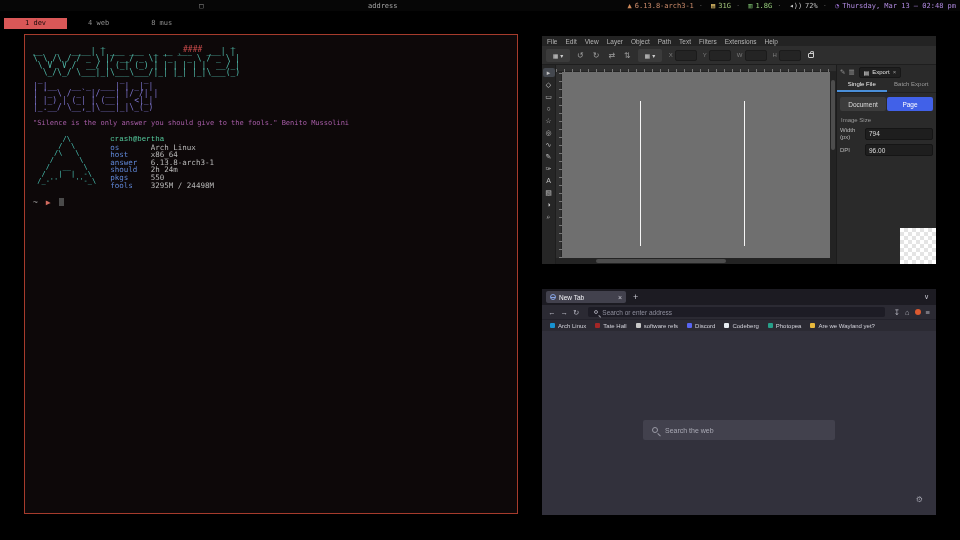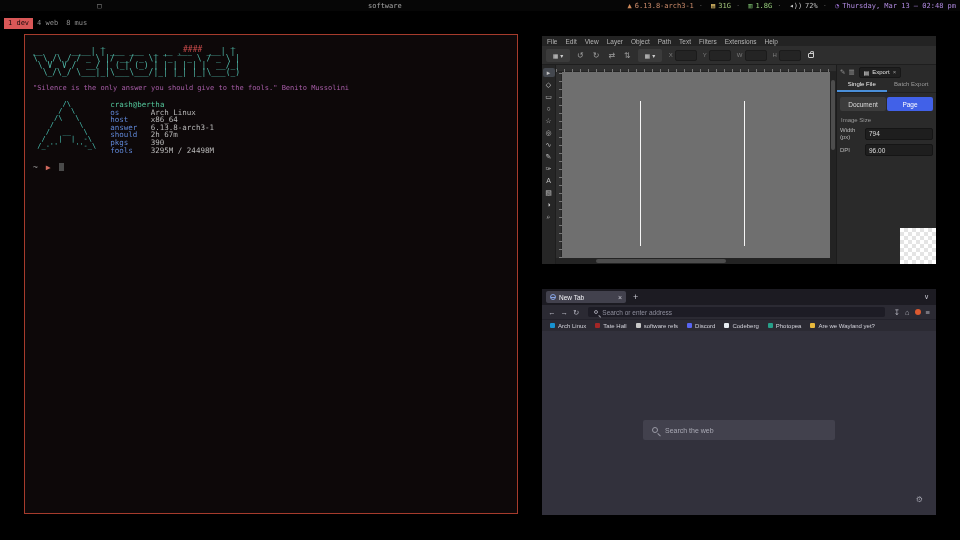--- a/index.html
+++ b/index.html
@@ -3,21 +3,21 @@
 <meta charset="utf-8">
 <style>
   * { margin:0; padding:0; box-sizing:border-box; }
   html,body { width:960px; height:540px; background:#000; overflow:hidden;
               font-family:"DejaVu Sans Mono", monospace; }
 
   
   #topbar { position:absolute; left:0; top:0; width:960px; height:11px;
             background:#060606; display:flex; align-items:center;
             font-size:7px; color:#9a9a9a; padding:0 4px; }
-  .tag { height:11px; line-height:11px; padding:0 4px; color:#8f8f8f;margin-top:35px; }
+  .tag { height:11px; line-height:11px; padding:0 21px; color:#8f8f8f;margin-top:35px; }
   .tag.active { background:#d95757; color:#140808; }
   .layout-symbol { margin:0 6px; color:#9a9a9a; }
   .bar-title { position:absolute; left:368px; color:#a5a5a5; }
   .statusline { margin-left:auto; display:flex; align-items:center; }
   .module { display:flex; align-items:center; gap:3px; }
   .module:not(:first-child)::before { content:"·"; color:#555; margin:0 5px; }
   .m-icon { font-size:7px; }
 
   
   #terminal { position:absolute; left:24px; top:34px; width:494px; height:480px;
@@ -25,21 +25,21 @@
               color:#bdbdbd; }
   .art-wrap { position:relative; }
   .art { font-size:8px; line-height:7px; letter-spacing:0; }
   .art-welcome { color:#4fb8a8; }
   .art-back { color:#7a72c9; }
   .art-accent { position:absolute; left:150px; top:4px; color:#c84b4b; font-size:8px; }
   .quote { margin-top:8px; font-size:7px; color:#a85da8; }
   .fetch { display:flex; gap:14px; margin-top:9px; }
   .arch-logo { font-size:7px; line-height:7px; color:#49c2b4; }
   .fetch-info { font-size:7.5px; line-height:7.6px; }
-  .userhost { color:#53c79b; }
+  .userhost { color:#53c79b;font-family:Liberation Mono, monospace; }
   .flabel { display:inline-block; width:36px; color:#6088d8; }
   .fvalue { color:#b9b9b9; }
   .prompt { margin-top:9px; font-size:8px; }
   .prompt-cwd { color:#9a9a9a; }
   .prompt-sym { color:#d16a5f; margin-left:3px; }
   .cursor { display:inline-block; width:5px; height:8px; background:#4a4a4a;
             margin-left:4px; vertical-align:-1px; }
 
   
   #inkscape { position:absolute; left:542px; top:36px; width:394px; height:228px;
@@ -155,21 +155,21 @@
 <body>
 
 <div id="topbar">
   <div style="display:flex;">
 
   <span class="tag active"><span>1 dev</span></span>
       <span class="tag"><span>4 web</span></span>
       <span class="tag"><span>8 mus</span></span>
     </div>
   <span class="layout-symbol">□</span>
-  <span class="bar-title">software</span>
+  <span class="bar-title">address</span>
   <div class="statusline">
 
   <span class="module" style="color: rgb(207, 142, 109);">
       <span class="m-icon" style="color: rgb(208, 138, 90);">▲</span>
       <span>6.13.8-arch3-1</span>
     </span>
       <span class="module" style="color: rgb(168, 201, 126);">
       <span class="m-icon" style="color: rgb(226, 192, 105);">▤</span>
       <span>31G</span>
     </span>
@@ -189,20 +189,25 @@
 </div>
 
 <div id="terminal">
   <div class="art-wrap">
     <pre class="art art-welcome">              _                          _ 
 __      ____| | ___ ___  _ __ ___   ___| |
 \ \ /\ / / _ \ |/ __/ _ \| '_ ` _ \ / _ \ |
  \ V  V /  __/ | (_| (_) | | | | | |  __/_|
   \_/\_/ \___|_|\___\___/|_| |_| |_|\___(_)</pre>
     <span class="art-accent">####</span>
+    <pre class="art art-back"> _                _    _ 
+| |__   __ _  ___| | _| |
+| '_ \ / _` |/ __| |/ /| |
+| |_) | (_| | (__|   &lt;|_|
+|_.__/ \__,_|\___|_|\_(_)</pre>
   </div>
   <div class="quote">"Silence is the only answer you should give to the fools."  Benito Mussolini</div>
   <div class="fetch">
     <pre class="arch-logo">       /\
       /  \
      /\   \
     /      \
    /   __   \
   /   |  |  -\
  /_-''    ''-_\</pre>
@@ -217,25 +222,25 @@
           <div class="frow">
           <span class="flabel">host</span>
           <span class="fvalue">x86_64</span>
         </div>
           <div class="frow">
           <span class="flabel">answer</span>
           <span class="fvalue">6.13.8-arch3-1</span>
         </div>
           <div class="frow">
           <span class="flabel">should</span>
-          <span class="fvalue">2h 67m</span>
+          <span class="fvalue">2h 24m</span>
         </div>
           <div class="frow">
           <span class="flabel">pkgs</span>
-          <span class="fvalue">390</span>
+          <span class="fvalue">550</span>
         </div>
           <div class="frow">
           <span class="flabel">fools</span>
           <span class="fvalue">3295M / 24498M</span>
         </div>
         </div>
     </div>
   </div>
   <div class="prompt">
     <span class="prompt-cwd">~</span>

